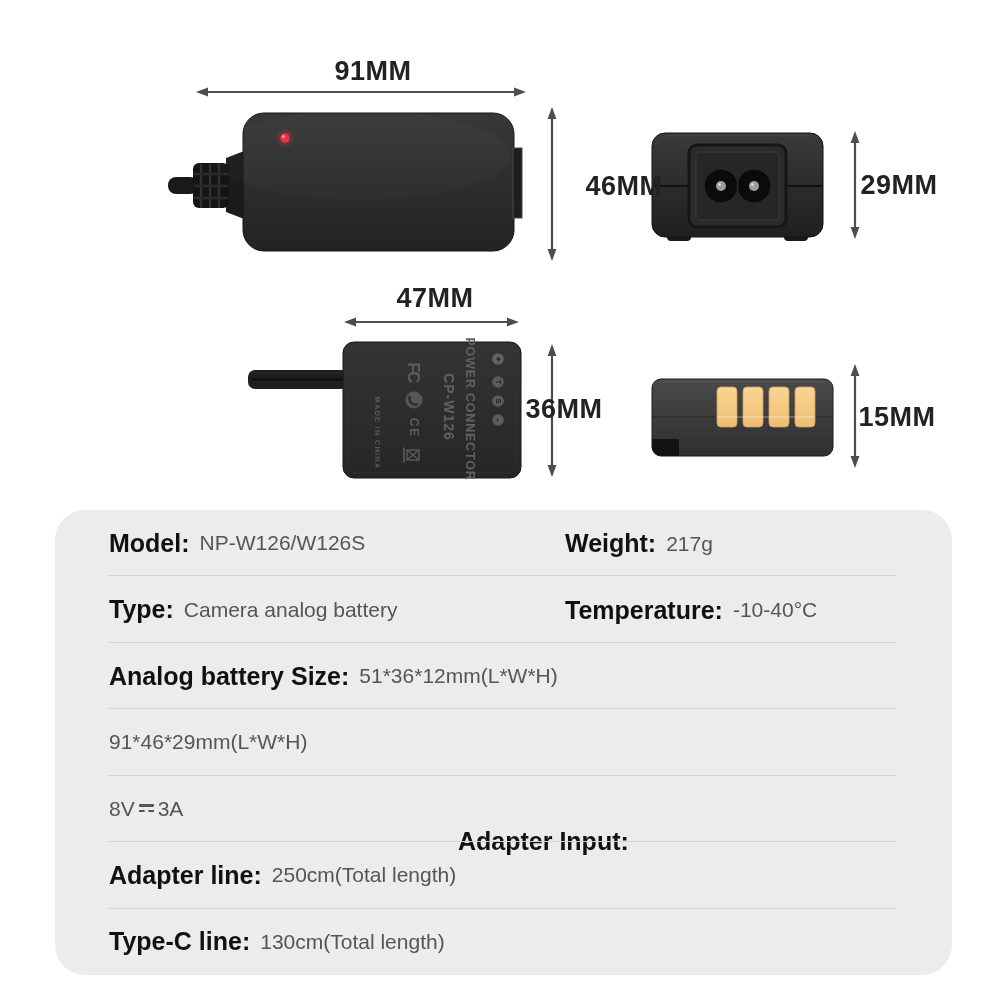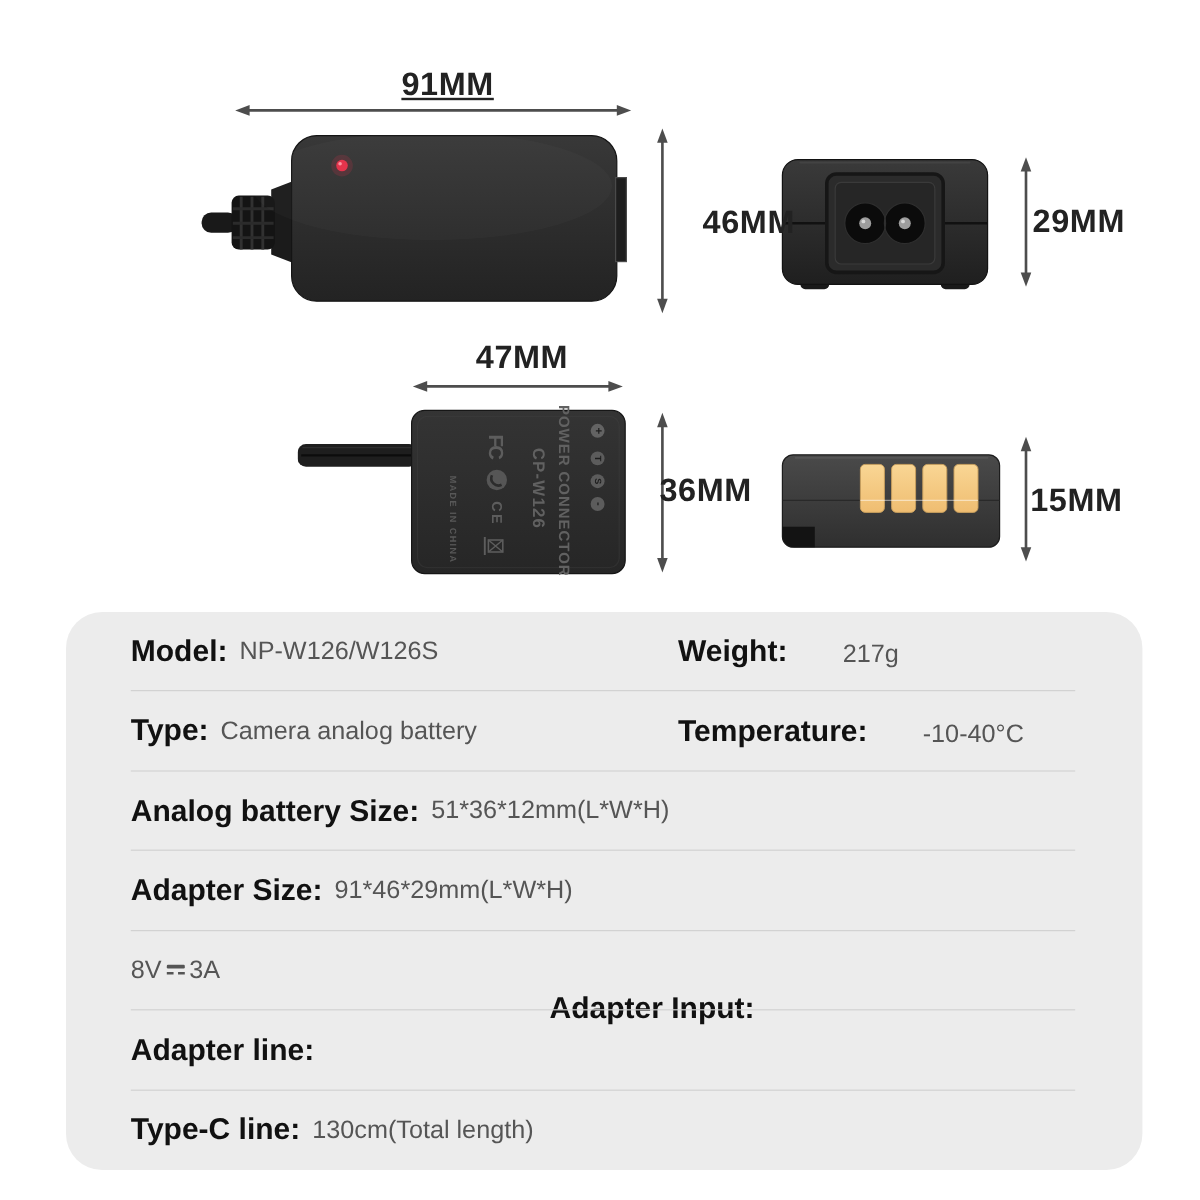--- a/index.html
+++ b/index.html
@@ -23,21 +23,21 @@
   
   .panel{
     position:absolute;left:55px;top:510px;width:897px;height:465px;
     background:#ececec;border-radius:30px;display:flex;flex-direction:column;
   }
   .t-row{position:relative;flex:1;display:flex;align-items:center;}
   .t-row:not(:last-child)::after{
     content:'';position:absolute;left:54px;right:56px;bottom:0;height:1px;background:#d2d2d2;
   }
   .cell1{display:flex;align-items:center;padding-left:54px;white-space:nowrap;}
-  .cell2{position:absolute;left:510px;top:50%;transform:translateY(-50%);display:flex;align-items:flex-end;white-space:nowrap;gap:36px;}
+  .cell2{position:absolute;left:510px;top:50%;transform:translateY(-50%);display:flex;align-items:center;white-space:nowrap;}
   .cell2.mid{left:403px;margin-top:32px;}
   .lbl{font-weight:700;color:#111111;font-size:25px;margin-right:10px;}
   .val{color:#555555;font-size:21px;display:inline-flex;align-items:center;}
 
   
   .dc{position:relative;display:inline-block;width:17px;height:15px;margin:0 3px;}
   .dc::before{content:'';position:absolute;left:1px;right:1px;top:3px;height:2.6px;background:#555555;border-radius:1px;}
   .dc::after{content:'';position:absolute;left:1px;right:1px;top:9px;border-top:2.6px dashed #555555;}
 </style>
 </head>
@@ -192,25 +192,25 @@
     <line x1="7" y1="10" x2="7" y2="123" stroke="#4d4d4d" stroke-width="2.2"></line>
     <polygon points="7,0 2.6,12 11.4,12" fill="#4d4d4d"></polygon>
     <polygon points="7,133 2.6,121 11.4,121" fill="#4d4d4d"></polygon>
   </svg>
   <svg class="arrow" style="left:848px;top:364px;" width="14" height="104" viewBox="0 0 14 104">
     <line x1="7" y1="10" x2="7" y2="94" stroke="#4d4d4d" stroke-width="2.2"></line>
     <polygon points="7,0 2.6,12 11.4,12" fill="#4d4d4d"></polygon>
     <polygon points="7,104 2.6,92 11.4,92" fill="#4d4d4d"></polygon>
   </svg>
 
-  <div class="dim" style="left:373px;top:71px;text-decoration:underline;">91MM</div>
+  <div class="dim" style="left:373px;top:71px;">91MM</div>
   <div class="dim" style="left:596px;top:186px;margin-left:28px;">46MM</div>
   <div class="dim" style="left:899px;top:185px;">29MM</div>
   <div class="dim" style="left:435px;top:298px;">47MM</div>
-  <div class="dim" style="left:588px;top:409px;">36MM</div>
+  <div class="dim" style="left:564px;top:409px;">36MM</div>
   <div class="dim" style="left:897px;top:417px;">15MM</div>
 
   <div class="panel">
 
     <div class="t-row">
       <div class="cell1">
         <span class="lbl">Model:</span>
         <span class="val">NP-W126/W126S</span>
       </div>
       <div class="cell2">
@@ -232,41 +232,41 @@
 
     <div class="t-row">
       <div class="cell1">
         <span class="lbl">Analog battery Size:</span>
         <span class="val">51*36*12mm(L*W*H)</span>
       </div>
     </div>
 
     <div class="t-row">
       <div class="cell1">
-        <span class="lbl">Adapter Size:</span>
         <span class="val">91*46*29mm(L*W*H)</span>
       </div>
     </div>
 
     <div class="t-row">
       <div class="cell1">
         <span class="val">
             <span>8V</span>
             <span class="dc"></span>
             <span>3A</span>
           </span>
       </div>
       <div class="cell2 mid">
         <span class="lbl">Adapter Input:</span>
       </div>
     </div>
 
     <div class="t-row">
       <div class="cell1">
         <span class="lbl">Adapter line:</span>
+        <span class="val">250cm(Total length)</span>
       </div>
     </div>
 
 
     <div class="t-row">
       <div class="cell1">
         <span class="lbl">Type-C line:</span>
         <span class="val">130cm(Total length)</span>
       </div>
     </div>

